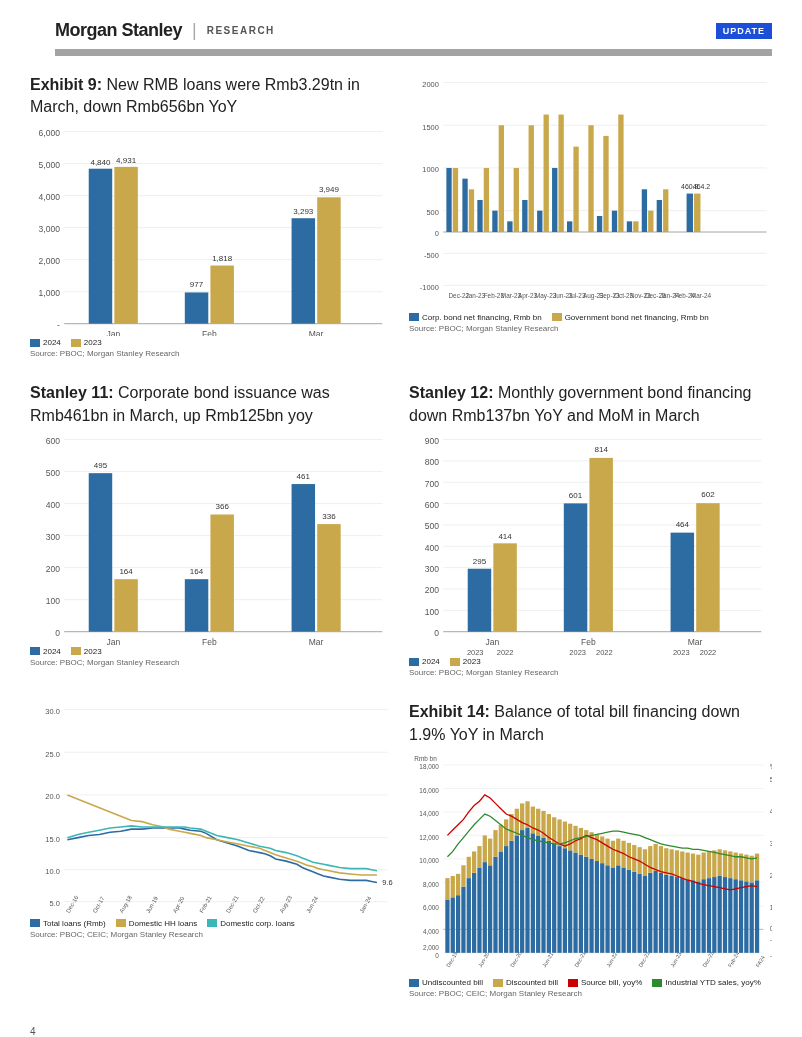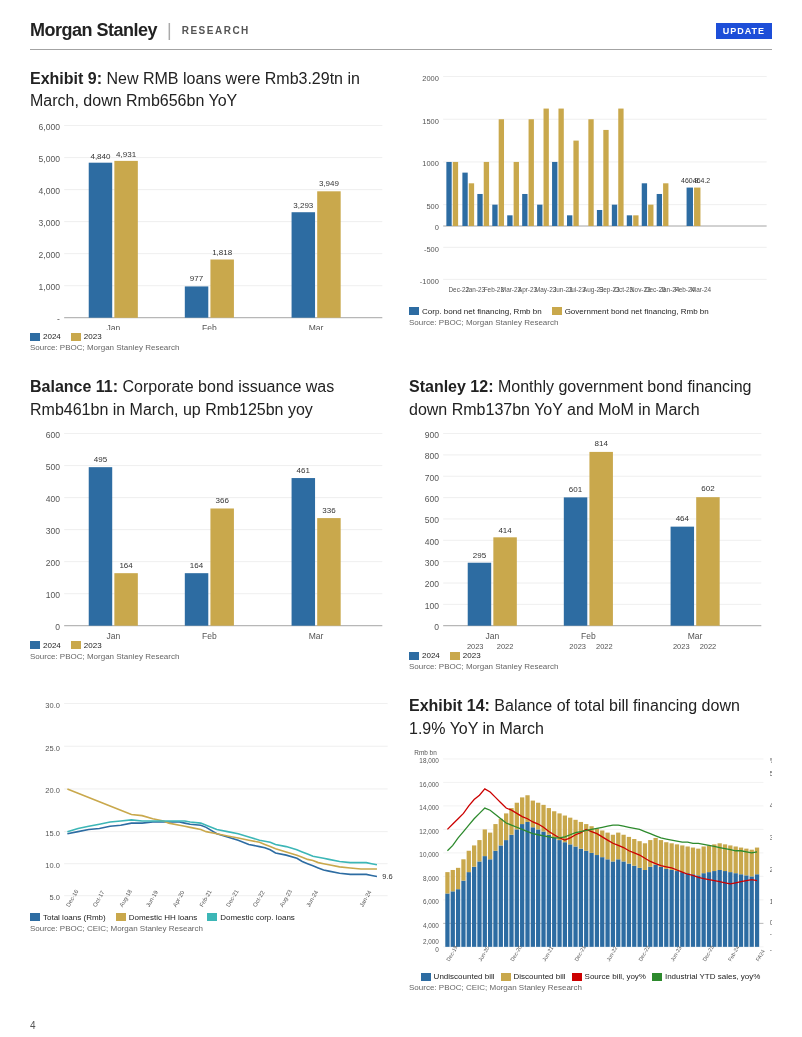--- a/index.html
+++ b/index.html
@@ -10,22 +10,23 @@
       color: #222;
       width: 802px;
       min-height: 1037px;
       padding: 20px 30px;
     }
     .header {
       display: flex;
       align-items: center;
       justify-content: space-between;
       margin-bottom: 18px;
-      border-bottom: 1px solid #a3a3a3;
+      border-bottom: 7px solid #a3a3a3;
       padding-bottom: 8px;
+      margin-left: 25px;
     }
     .header-left {
       display: flex;
       align-items: center;
       gap: 10px;
     }
     .brand-name {
       font-size: 18px;
       font-weight: bold;
       color: #222;
@@ -285,21 +286,21 @@
           <span class="legend-swatch" style="background:#c9a84c;"></span>
           <span>Government bond net financing, Rmb bn</span>
         </div>
       </div>
     </div>
     <div class="source-text">Source: PBOC; Morgan Stanley Research</div>
   </div>
 
   <div class="exhibit">
     <div class="exhibit-title">
-      <strong>Balance 11:</strong>
+      <strong>Stanley 11:</strong>
       <span>Corporate bond issuance was Rmb461bn in March, up Rmb125bn yoy</span>
     </div>
     <div class="chart-area bar-chart">
       <svg viewBox="0 0 340 200" xmlns="http://www.w3.org/2000/svg">
 
         <text x="28" y="12" font-size="8" fill="#555" text-anchor="end">600</text>
         <text x="28" y="42" font-size="8" fill="#555" text-anchor="end">500</text>
         <text x="28" y="72" font-size="8" fill="#555" text-anchor="end">400</text>
         <text x="28" y="102" font-size="8" fill="#555" text-anchor="end">300</text>
         <text x="28" y="132" font-size="8" fill="#555" text-anchor="end">200</text>
@@ -649,21 +650,21 @@
         <text x="96" y="205" font-size="5" fill="#555" transform="rotate(-60, 96, 203)">Dec-20</text>
         <text x="126" y="205" font-size="5" fill="#555" transform="rotate(-60, 126, 203)">Jun-21</text>
         <text x="156" y="205" font-size="5" fill="#555" transform="rotate(-60, 156, 203)">Dec-21</text>
         <text x="186" y="205" font-size="5" fill="#555" transform="rotate(-60, 186, 203)">Jun-22</text>
         <text x="216" y="205" font-size="5" fill="#555" transform="rotate(-60, 216, 203)">Dec-22</text>
         <text x="246" y="205" font-size="5" fill="#555" transform="rotate(-60, 246, 203)">Jun-23</text>
         <text x="276" y="205" font-size="5" fill="#555" transform="rotate(-60, 276, 203)">Dec-23</text>
         <text x="300" y="205" font-size="5" fill="#555" transform="rotate(-60, 300, 203)">Feb-24</text>
         <text x="326" y="205" font-size="5" fill="#555" transform="rotate(-60, 326, 203)">FA24</text>
       </svg>
-      <div class="legend" style="flex-wrap:wrap;gap:6px;justify-content:center;">
+      <div class="legend" style="flex-wrap:wrap;">
         <div class="legend-item">
           <span class="legend-swatch" style="background:#2d6ca2;"></span>
           <span>Undiscounted bill</span>
         </div>
         <div class="legend-item">
           <span class="legend-swatch" style="background:#c9a84c;"></span>
           <span>Discounted bill</span>
         </div>
         <div class="legend-item">
           <span class="legend-swatch" style="background:#cc0000;"></span>

